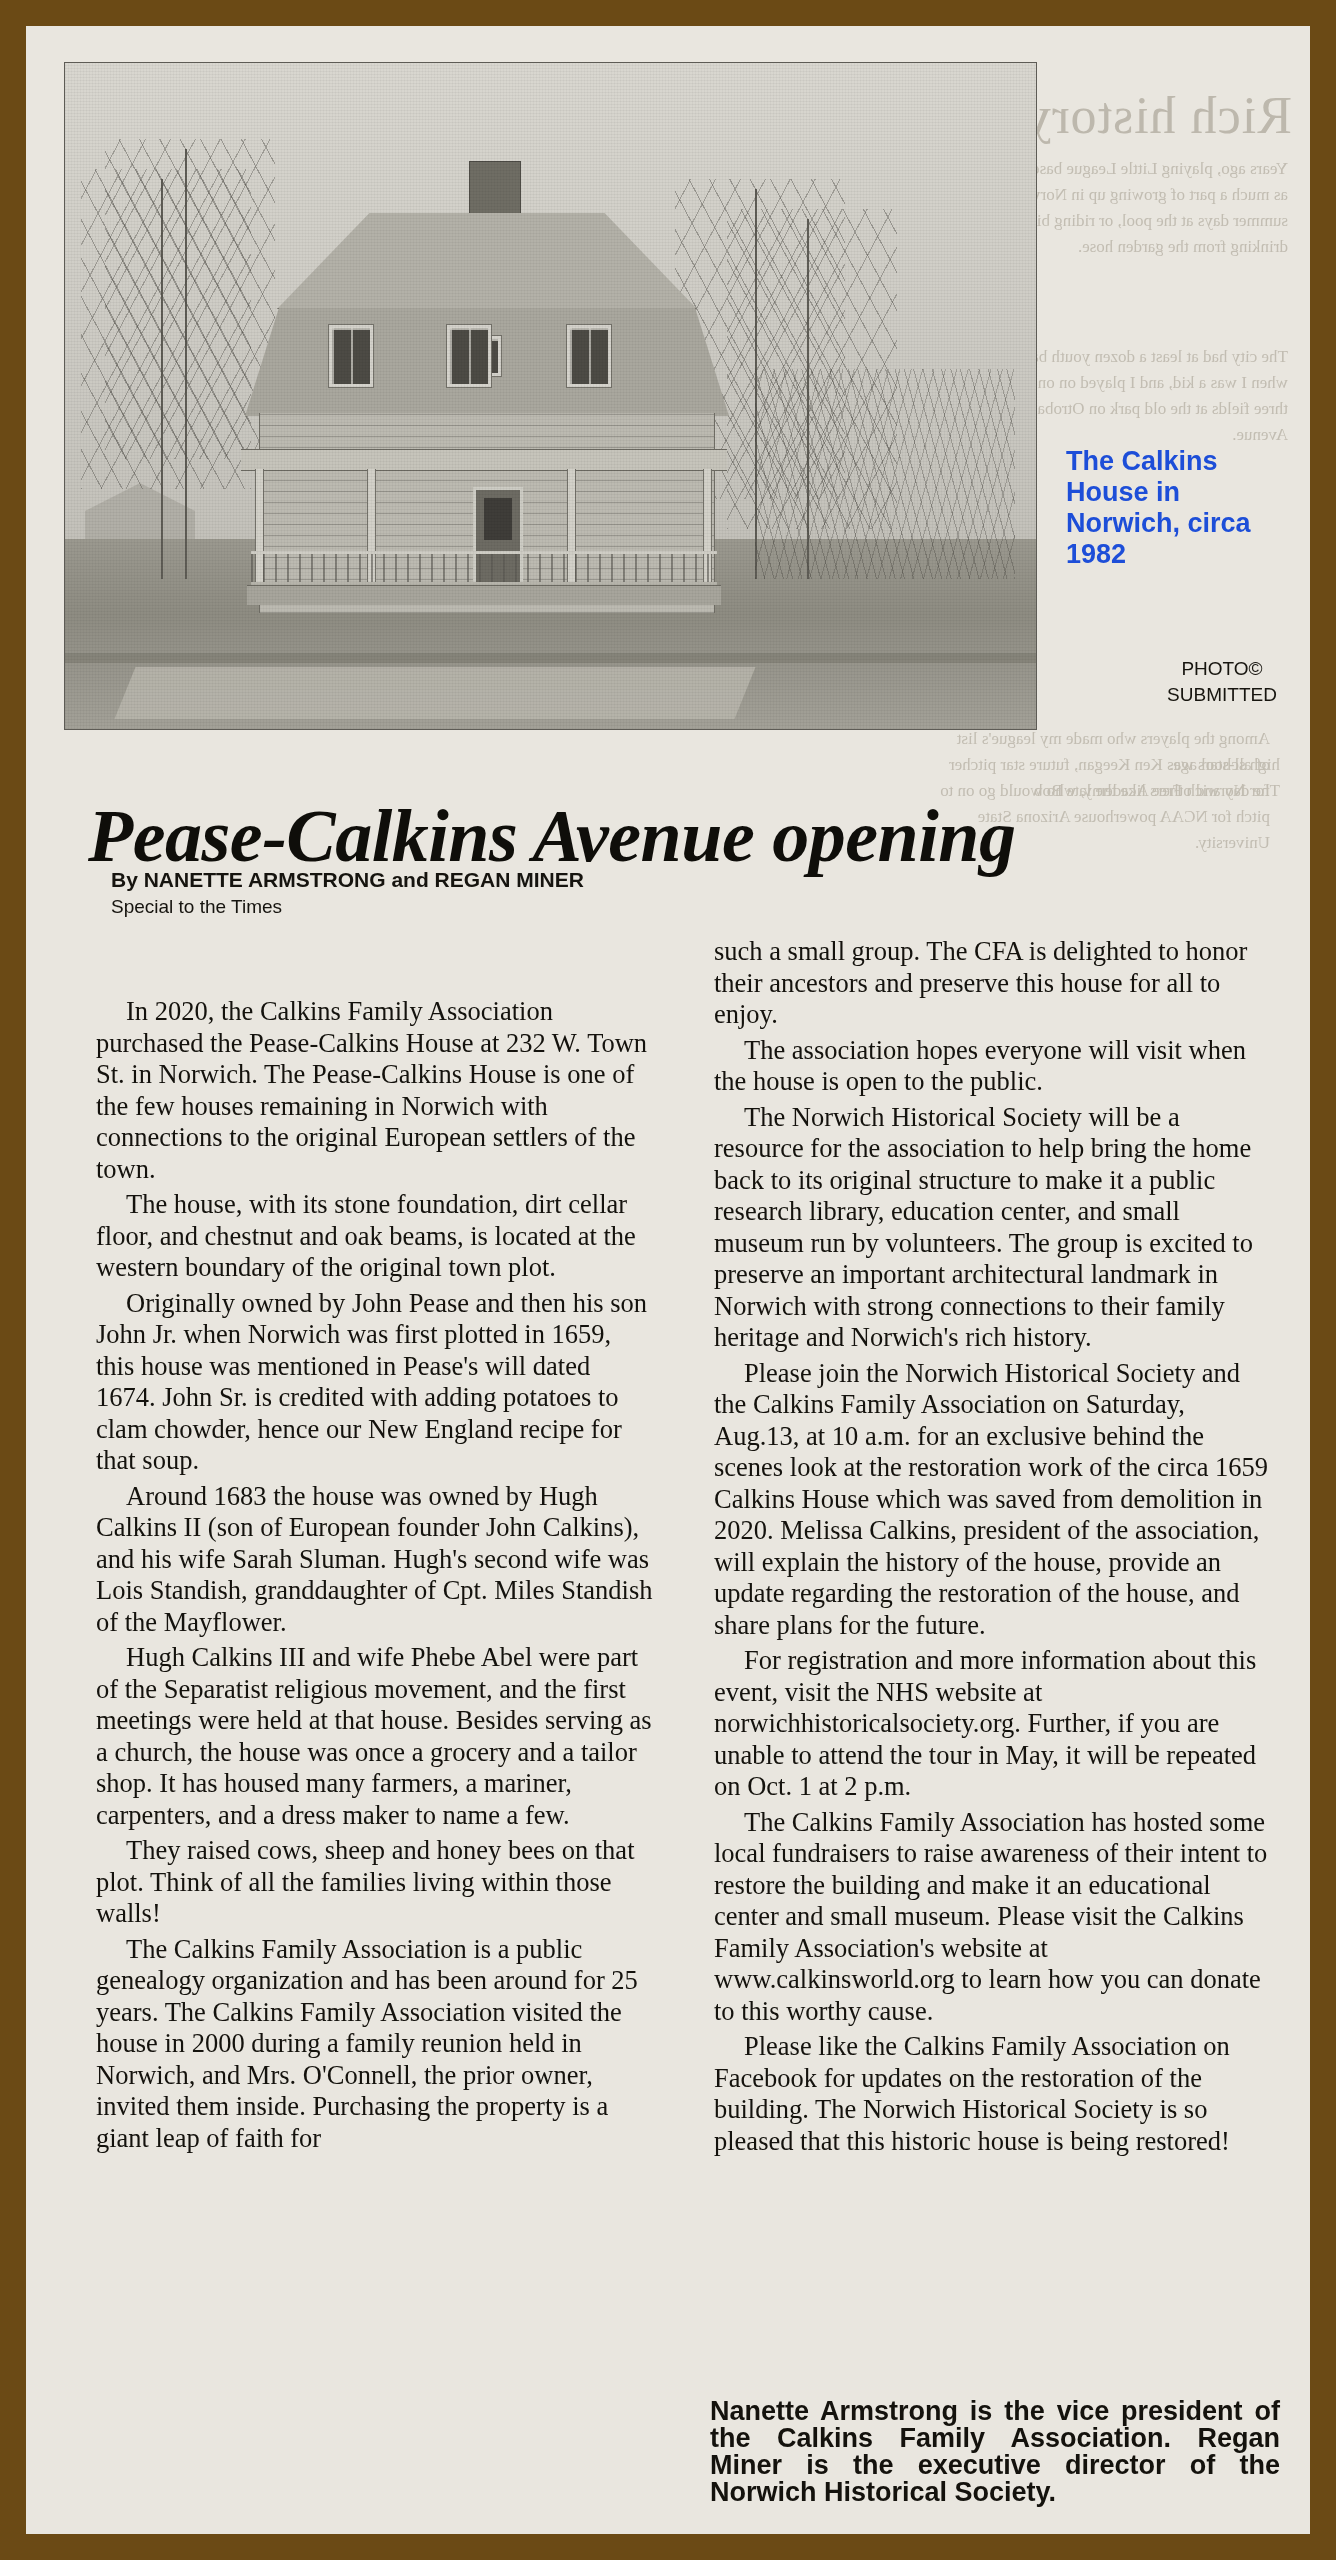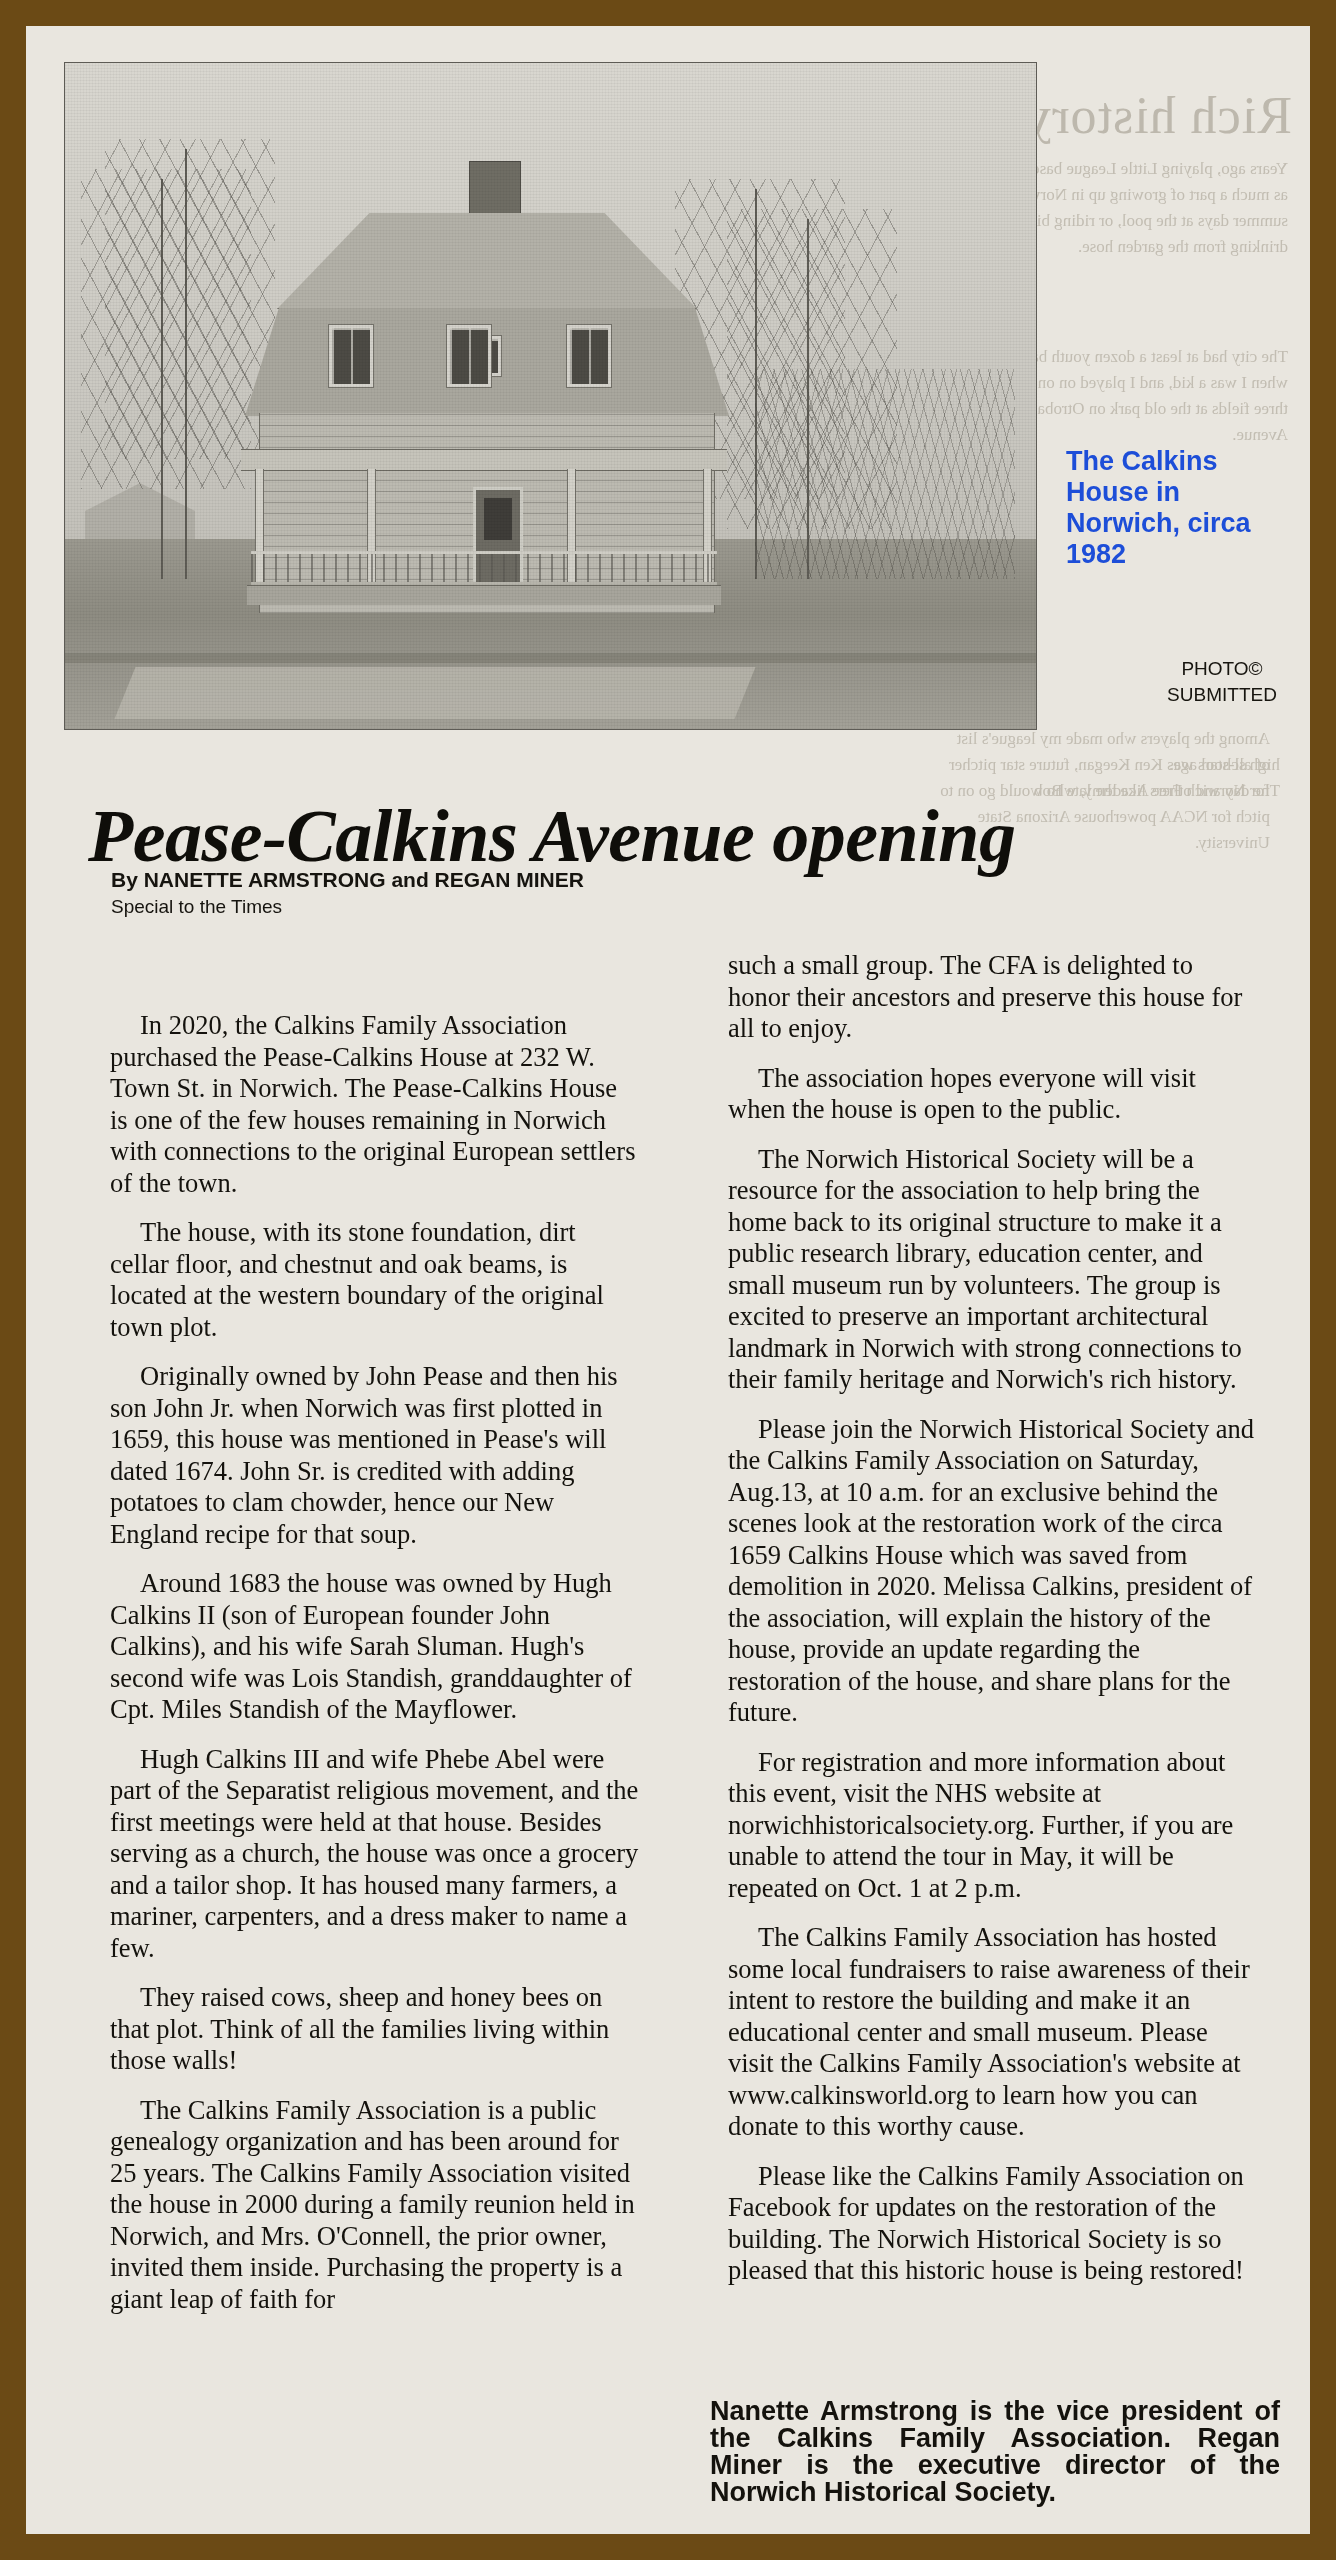--- a/index.html
+++ b/index.html
@@ -241,21 +241,21 @@
     position:absolute;
     top:966px;
     width:565px;
     font-size:26.5px;
     line-height:31.5px;
     color:#14120d;
     text-align:left;
   }
   #col-left { left:66px; }
   #col-right { left:684px; top:906px; }
-  .col p { margin:18px; text-indent:30px; }
+  .col p { margin:4px; text-indent:30px; }
   #col-left p:first-child { text-indent:30px; }
 
   #tagline {
     position:absolute; left:684px; top:2372px; width:570px;
     font-family:"Liberation Sans", sans-serif;
     font-weight:bold;
     font-size:27px;
     line-height:27px;
     color:#14120d;
     text-align:justify;

